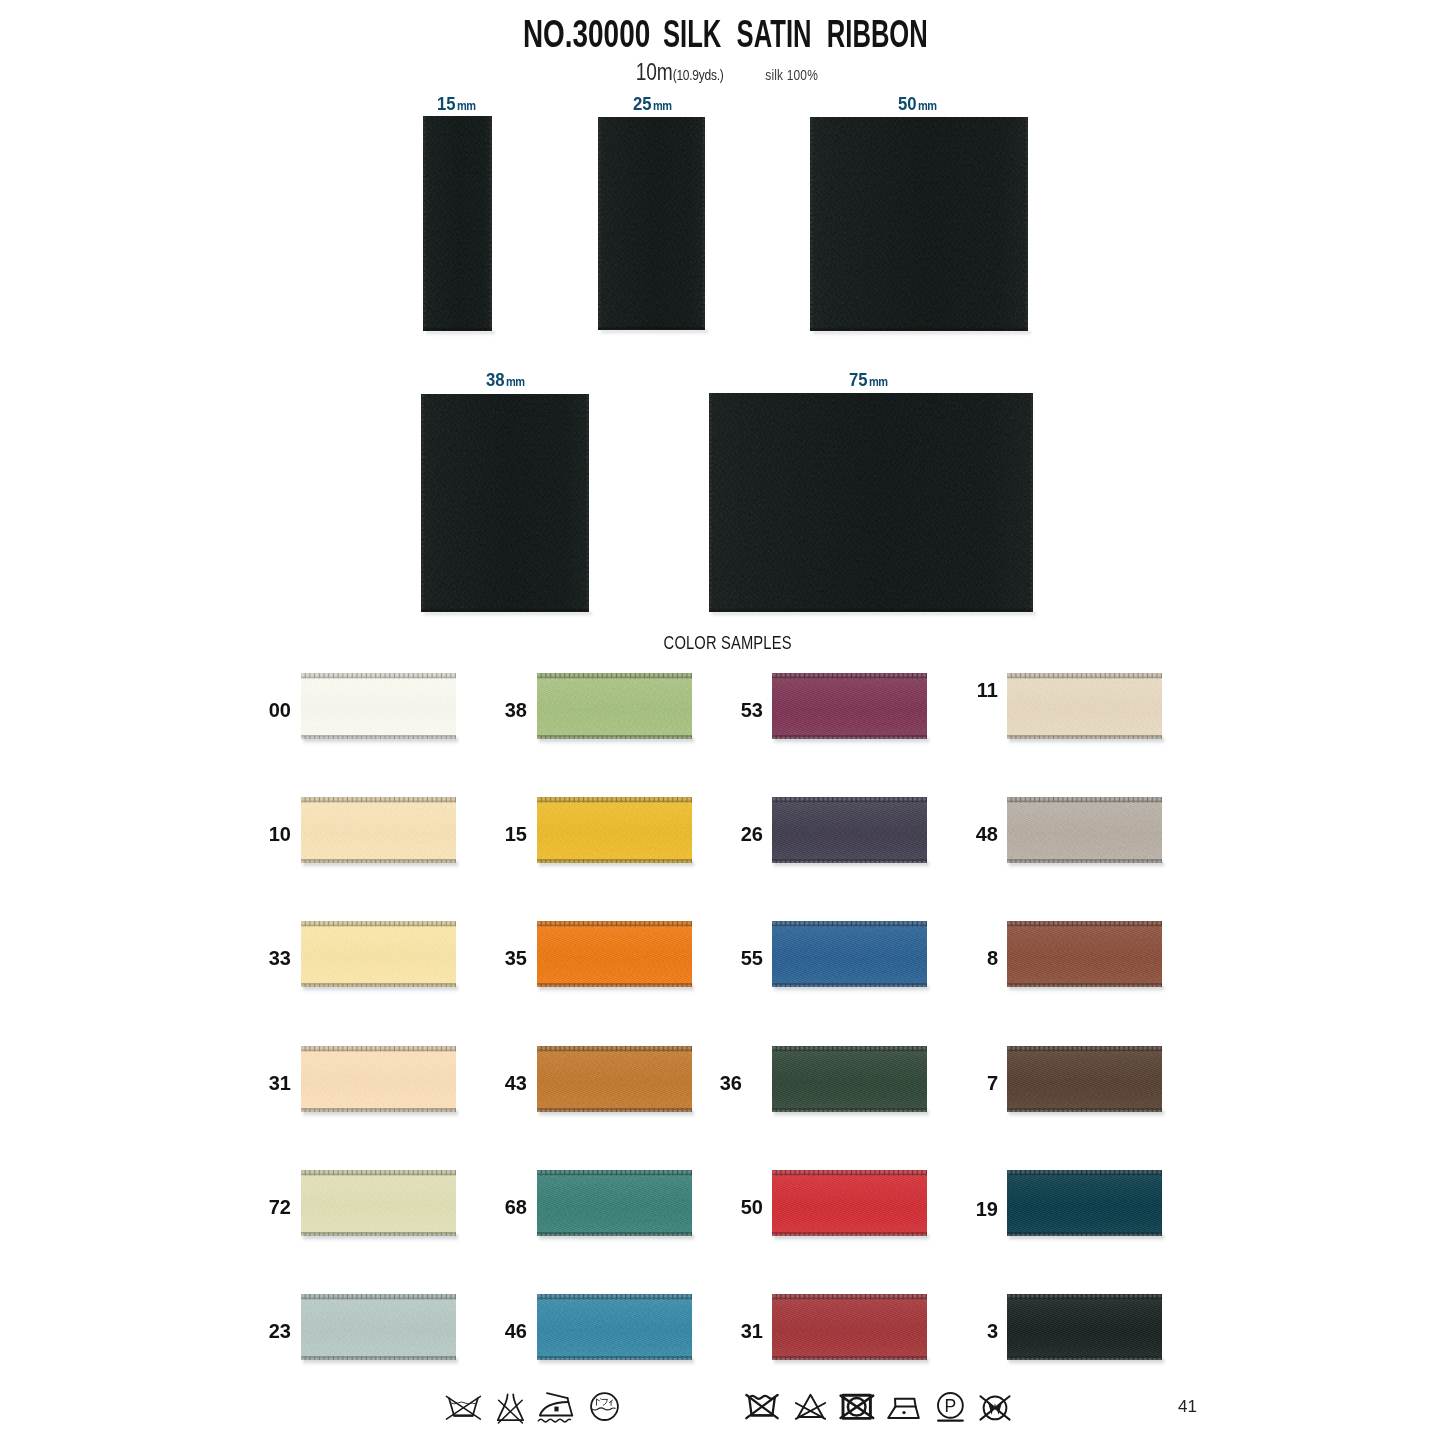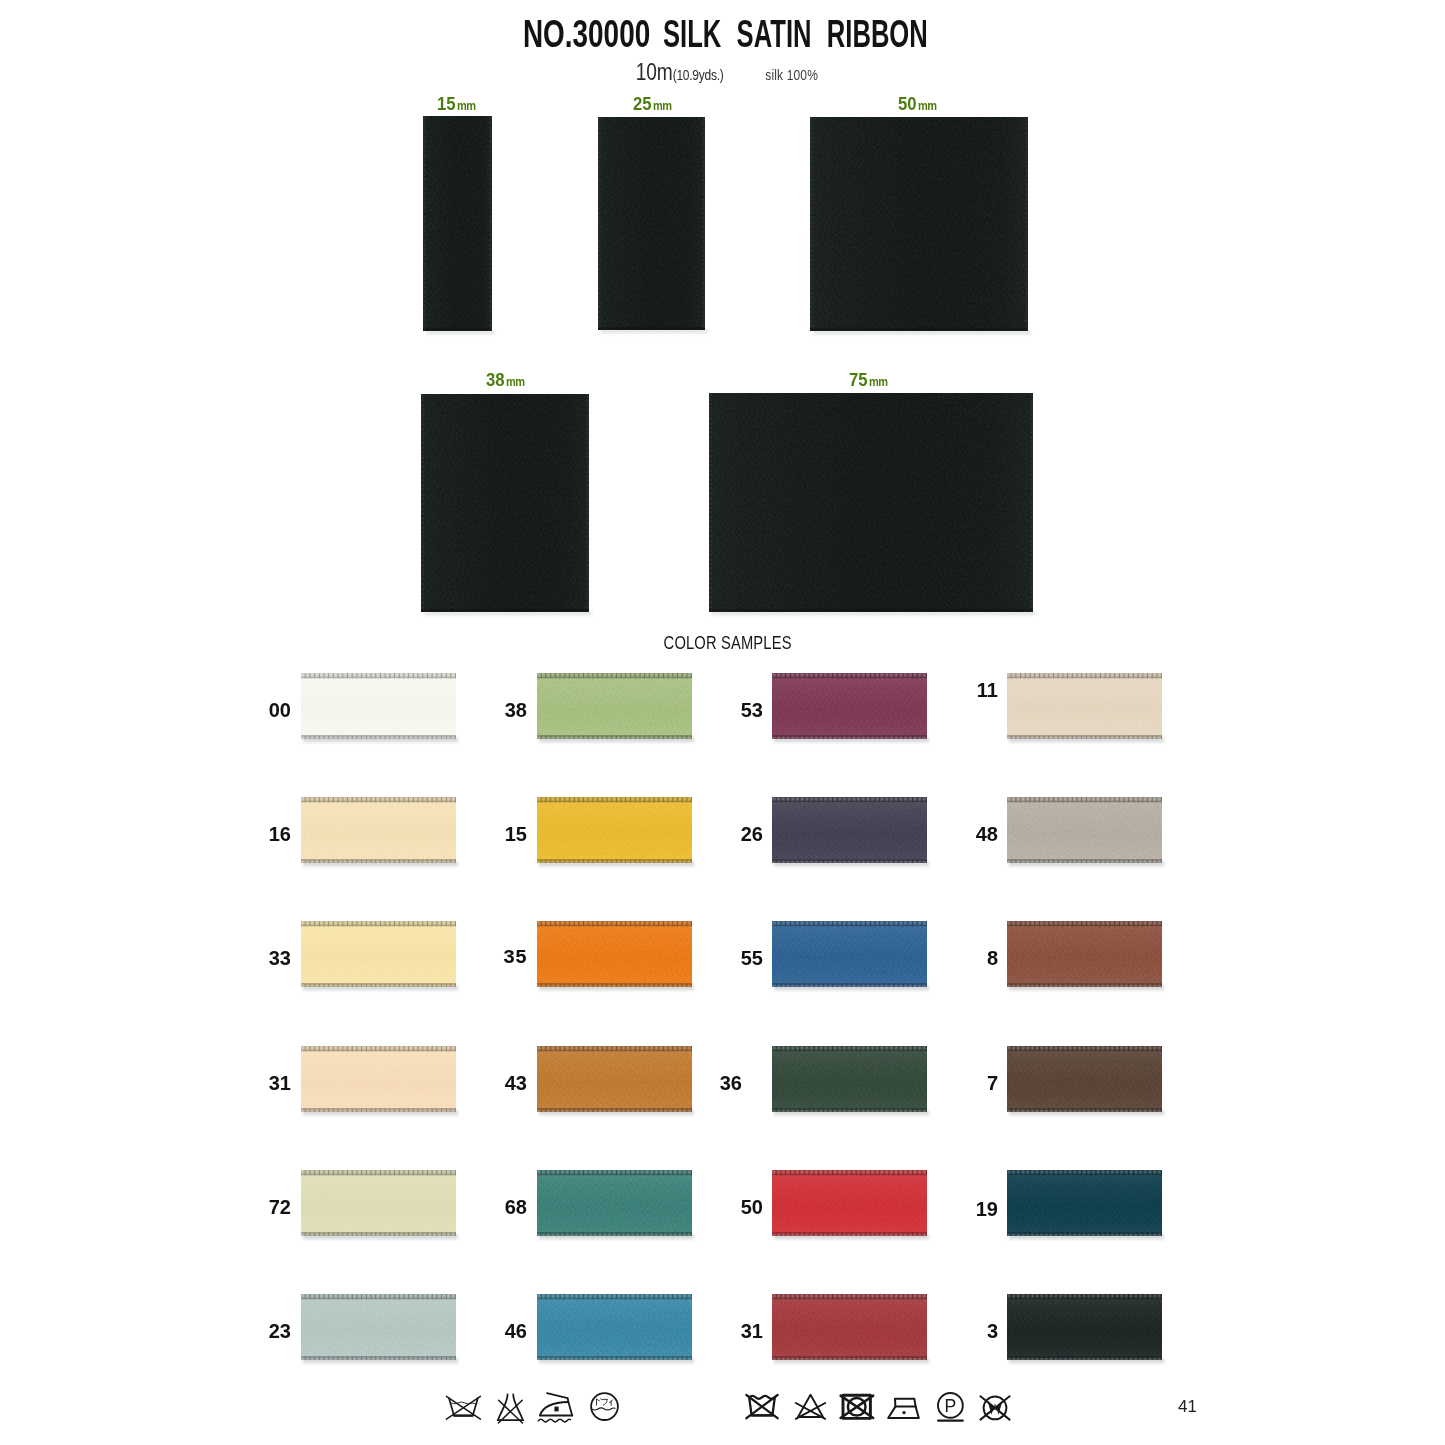--- a/index.html
+++ b/index.html
@@ -25,21 +25,21 @@
   #subline{
     left:0;right:0;top:60px;text-align:center;color:#2b2b2b;line-height:1;
   }
   #subline .sq{display:inline-block;transform:scaleX(0.80);transform-origin:center center;margin-left:8px;}
   #subline .m{font-size:24px;letter-spacing:-0.2px;}
   #subline .y{font-size:15px;letter-spacing:-0.3px;}
   #subline .gap{display:inline-block;width:52px;}
   #subline .silk{font-size:15px;letter-spacing:0.2px;color:#3a3a3a;}
 
   
-  .wlabel{font-size:19px;font-weight:bold;color:#4d7c0f;white-space:nowrap;line-height:1;}
+  .wlabel{font-size:19px;font-weight:bold;color:#0c4a6e;white-space:nowrap;line-height:1;}
   .wlabel > span{display:inline-block;transform:scaleX(0.88);transform-origin:left center;}
   .wlabel .u{font-size:12.5px;font-weight:bold;letter-spacing:-0.6px;margin-left:-1.5px;}
 
   
   .blk{
     background:#121b1a;position:absolute;overflow:hidden;
   }
   .blk .bbody{position:absolute;inset:0;background:#111a19;}
   .blk .btex{position:absolute;inset:0;opacity:0.26;}
   .blk .btex svg{display:block;width:100%;height:100%;}
@@ -397,21 +397,21 @@
             <rect width="155" height="5.5" fill="url(#picot)"></rect>
           </svg>
         </div>
         <div class="picot bot">
           <svg preserveAspectRatio="none" viewBox="0 0 155 5.5">
             <rect width="155" height="5.5" fill="url(#picot)"></rect>
           </svg>
         </div>
       </div>
       <div class="cs-shadow" style="left: 1009px; top: 738px; width: 155px;"></div>
-      <div class="cs-code" style="left: 251px; width: 40px; top: 824px;">16</div>
+      <div class="cs-code" style="left: 251px; width: 40px; top: 824px;">10</div>
       <div class="cs-swatch" style="left: 301px; top: 797px; width: 155px; height: 66px; --c: #FDE5B3;">
         <div class="body"></div>
         <div class="sheen">
           <svg preserveAspectRatio="none" viewBox="0 0 155 66">
             <rect width="155" height="66" fill="url(#twill)"></rect>
           </svg>
         </div>
         <div class="grain">
           <svg preserveAspectRatio="none" viewBox="0 0 155 66">
             <rect width="155" height="66" filter="url(#grainf)"></rect>
@@ -527,21 +527,21 @@
             <rect width="155" height="5.5" fill="url(#picot)"></rect>
           </svg>
         </div>
         <div class="picot bot">
           <svg preserveAspectRatio="none" viewBox="0 0 155 5.5">
             <rect width="155" height="5.5" fill="url(#picot)"></rect>
           </svg>
         </div>
       </div>
       <div class="cs-shadow" style="left: 303px; top: 986px; width: 155px;"></div>
-      <div class="cs-code" style="left: 487px; width: 40px; top: 948px; font-family: Liberation Mono, monospace;">35</div>
+      <div class="cs-code" style="left: 487px; width: 40px; top: 948px;">35</div>
       <div class="cs-swatch" style="left: 537px; top: 921px; width: 155px; height: 66px; --c: #F16E08;">
         <div class="body"></div>
         <div class="sheen">
           <svg preserveAspectRatio="none" viewBox="0 0 155 66">
             <rect width="155" height="66" fill="url(#twill)"></rect>
           </svg>
         </div>
         <div class="grain">
           <svg preserveAspectRatio="none" viewBox="0 0 155 66">
             <rect width="155" height="66" filter="url(#grainf)"></rect>

